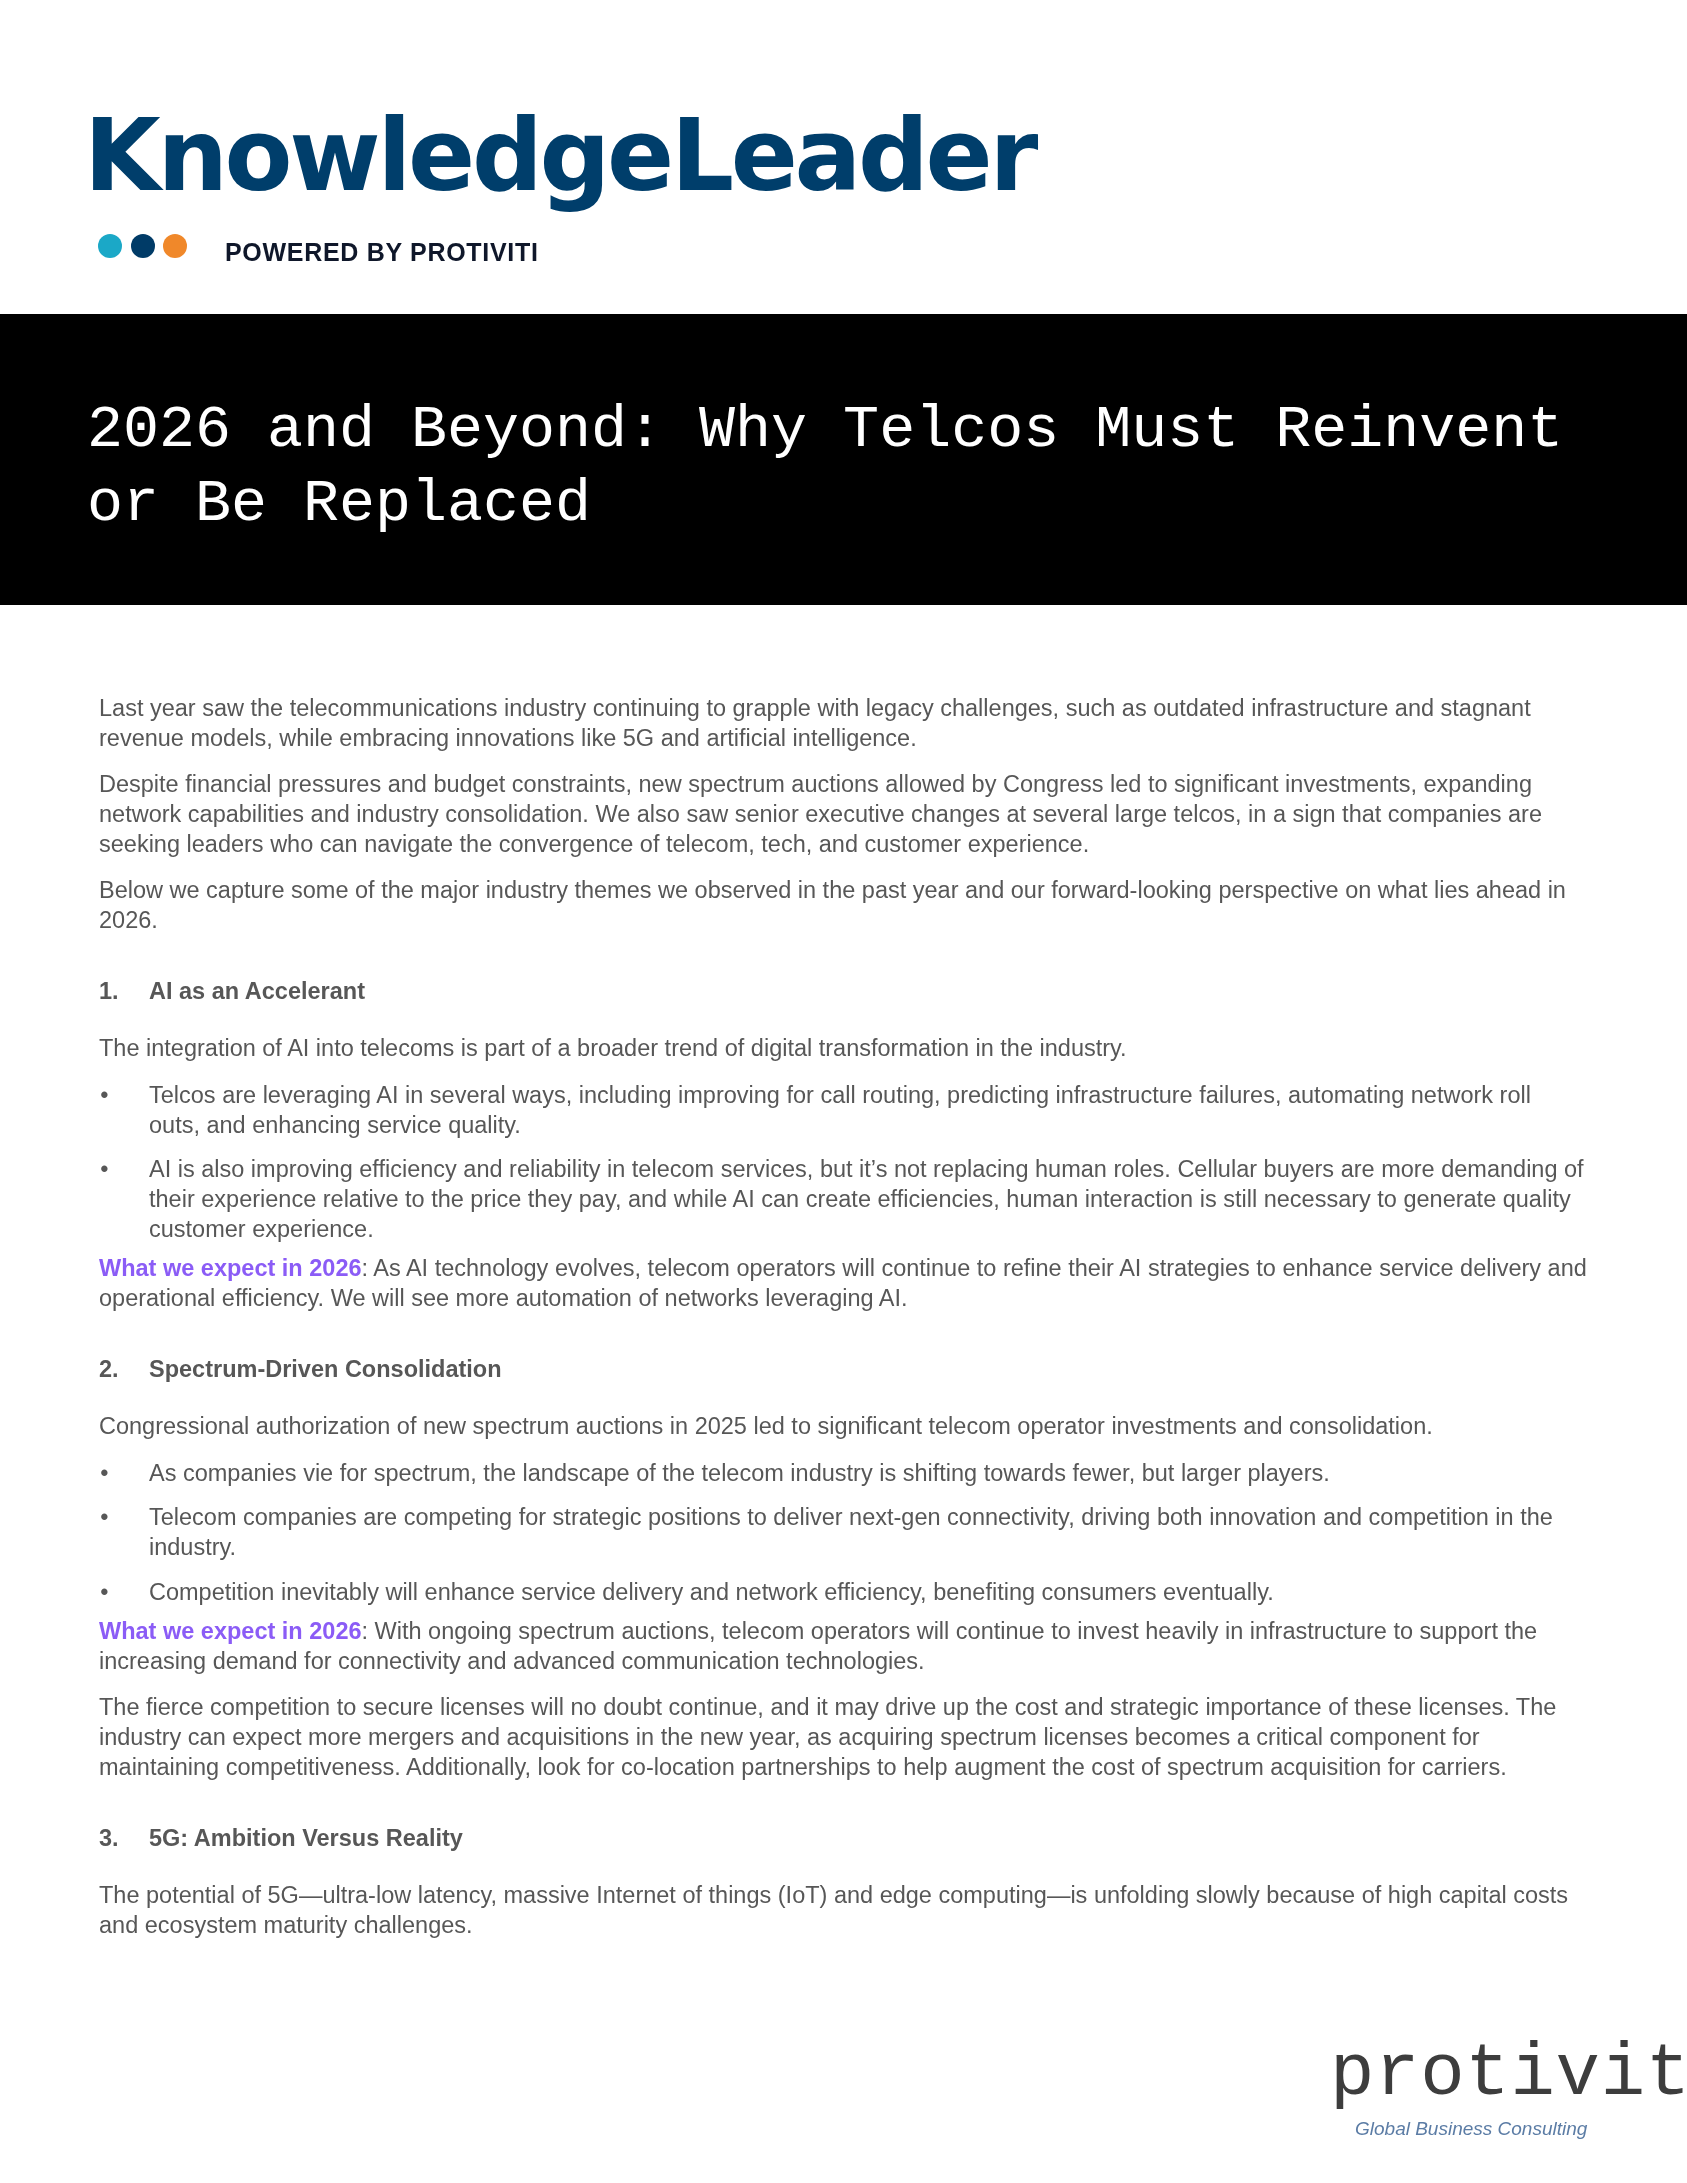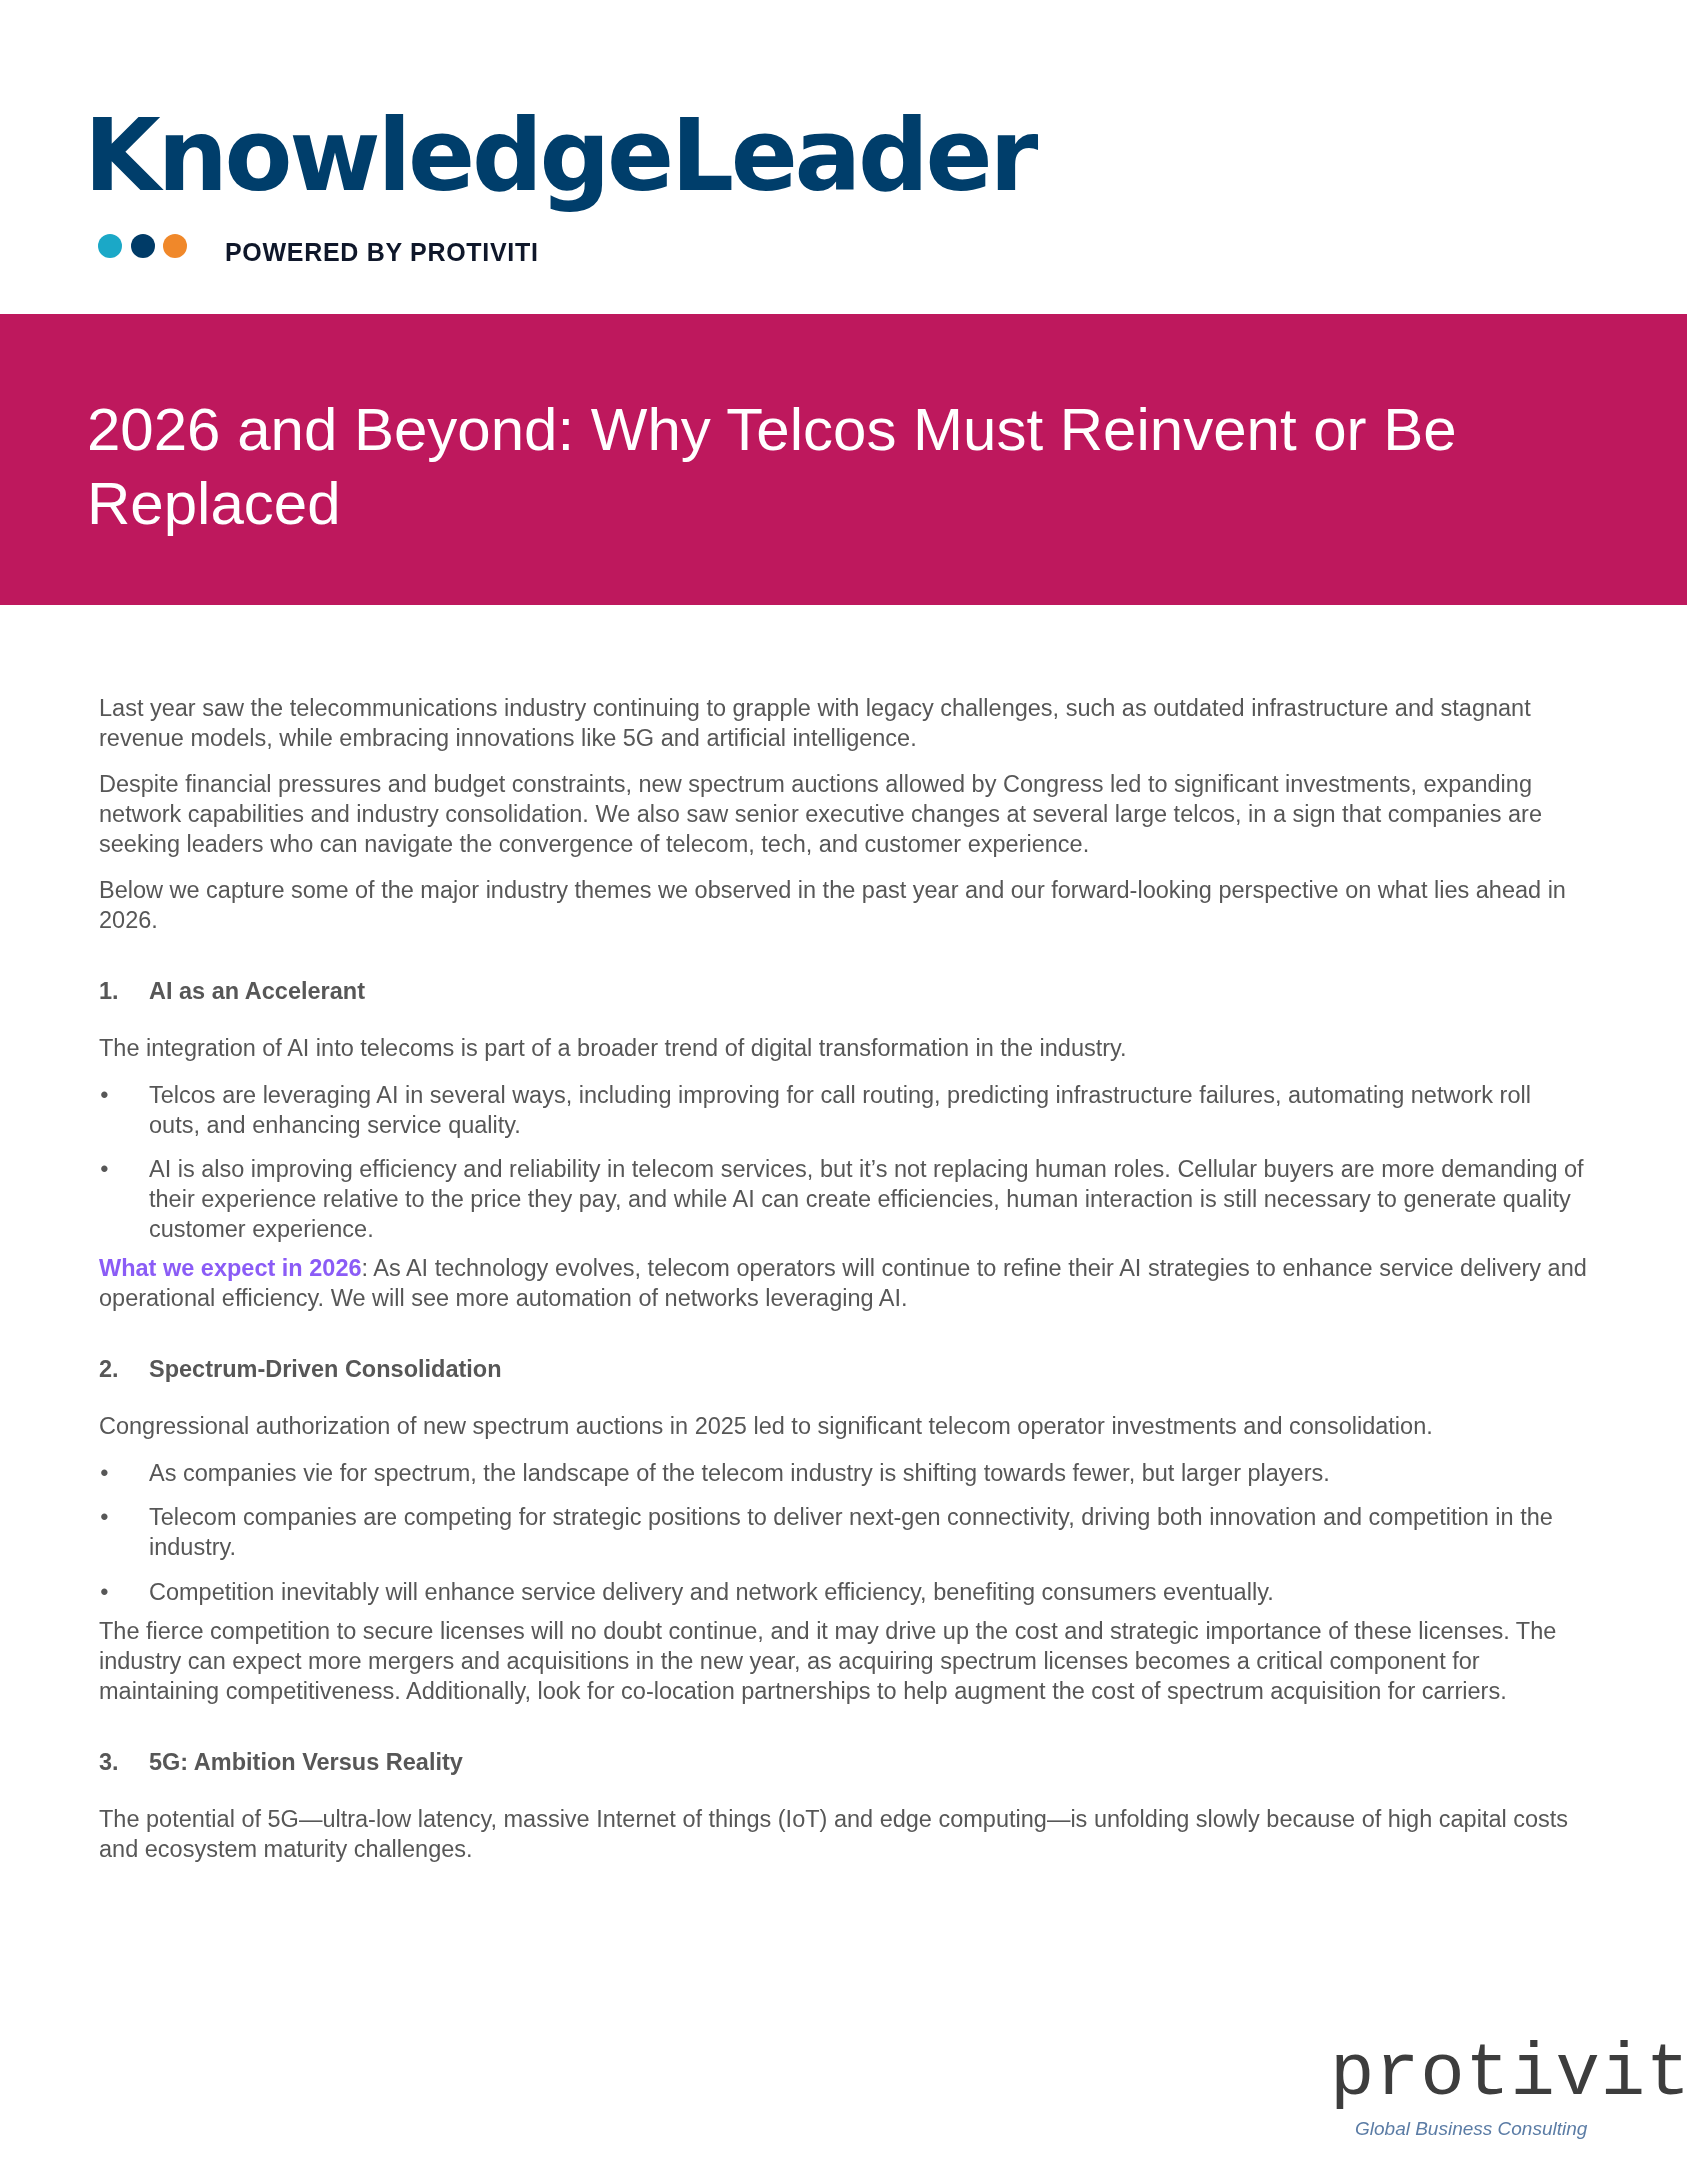--- a/index.html
+++ b/index.html
@@ -4,21 +4,21 @@
 <style>
   html, body { margin:0; padding:0; background:#ffffff; }
   body { width:1687px; height:2183px; position:relative; overflow:hidden;
          font-family:"Liberation Sans", sans-serif; color:#555555; }
   .logo { position:absolute; left:84px; top:106px; font-size:99px; font-weight:bold;
           color:#003e6b; letter-spacing:-3.3px; line-height:1; font-family:"DejaVu Sans", sans-serif; }
   .dots { position:absolute; left:98px; top:234px; display:flex; gap:8.6px; }
   .dot { width:24px; height:24px; border-radius:50%; display:inline-block; }
   .powered { position:absolute; left:225px; top:238px; font-size:25px; font-weight:bold;
              color:#0f172a; letter-spacing:0.7px; line-height:29px; }
-  .banner { position:absolute; left:0; top:314px; width:1687px; height:291px; background:#be185d; }
+  .banner { position:absolute; left:0; top:314px; width:1687px; height:291px; background:#000000;font-family:Liberation Mono, monospace; }
   .title { position:absolute; left:87px; top:79px; width:1522px; font-size:60px; color:#ffffff;
            line-height:74px; font-weight:normal; margin:0; }
   .content { position:absolute; left:99px; top:693px; width:1489px; font-size:23.5px; line-height:30px; color:#575757; }
   .content p { margin:0 0 16px 0; }
   .h { font-weight:bold; margin:0; display:flex; }
   .h .num { width:50px; display:inline-block; }
   ul.bl { list-style:none; margin:0; padding:0; }
   ul.bl li { position:relative; padding-left:50px; margin:0 0 14.6px 0; }
   ul.bl li .bullet { position:absolute; left:1.3px; top:0; }
   b { color:#8b5cf6; }
@@ -61,20 +61,21 @@
   <div class="h">
     <span class="num">2.</span>
     <span>Spectrum-Driven Consolidation</span>
   </div>
   <p style="margin-top:27px; margin-bottom:16.5px">Congressional authorization of new spectrum auctions in 2025 led to significant telecom operator investments and consolidation.</p>
   <ul class="bl">
     <li><span class="bullet">•</span><span>As companies vie for spectrum, the landscape of the telecom industry is shifting towards fewer, but larger players.</span></li>
     <li><span class="bullet">•</span><span>Telecom companies are competing for strategic positions to deliver next-gen connectivity, driving both innovation and competition in the industry.</span></li>
     <li style="margin-bottom:9.3px"><span class="bullet">•</span><span>Competition inevitably will enhance service delivery and network efficiency, benefiting consumers eventually.</span></li>
   </ul>
+  <p><b>What we expect in 2026</b><span>: With ongoing spectrum auctions, telecom operators will continue to invest heavily in infrastructure to support the increasing demand for connectivity and advanced communication technologies.</span></p>
   <p style="margin-bottom:41px">The fierce competition to secure licenses will no doubt continue, and it may drive up the cost and strategic importance of these licenses. The industry can expect more mergers and acquisitions in the new year, as acquiring spectrum licenses becomes a critical component for maintaining competitiveness.  Additionally, look for co-location partnerships to help augment the cost of spectrum acquisition for carriers.</p>
 
   <div class="h">
     <span class="num">3.</span>
     <span>5G: Ambition Versus Reality</span>
   </div>
   <p style="margin-top:27px">The potential of 5G—ultra-low latency, massive Internet of things (IoT) and edge computing—is unfolding slowly because of high capital costs and ecosystem maturity challenges.</p>
 </div>
 
 <div class="footer-logo">

